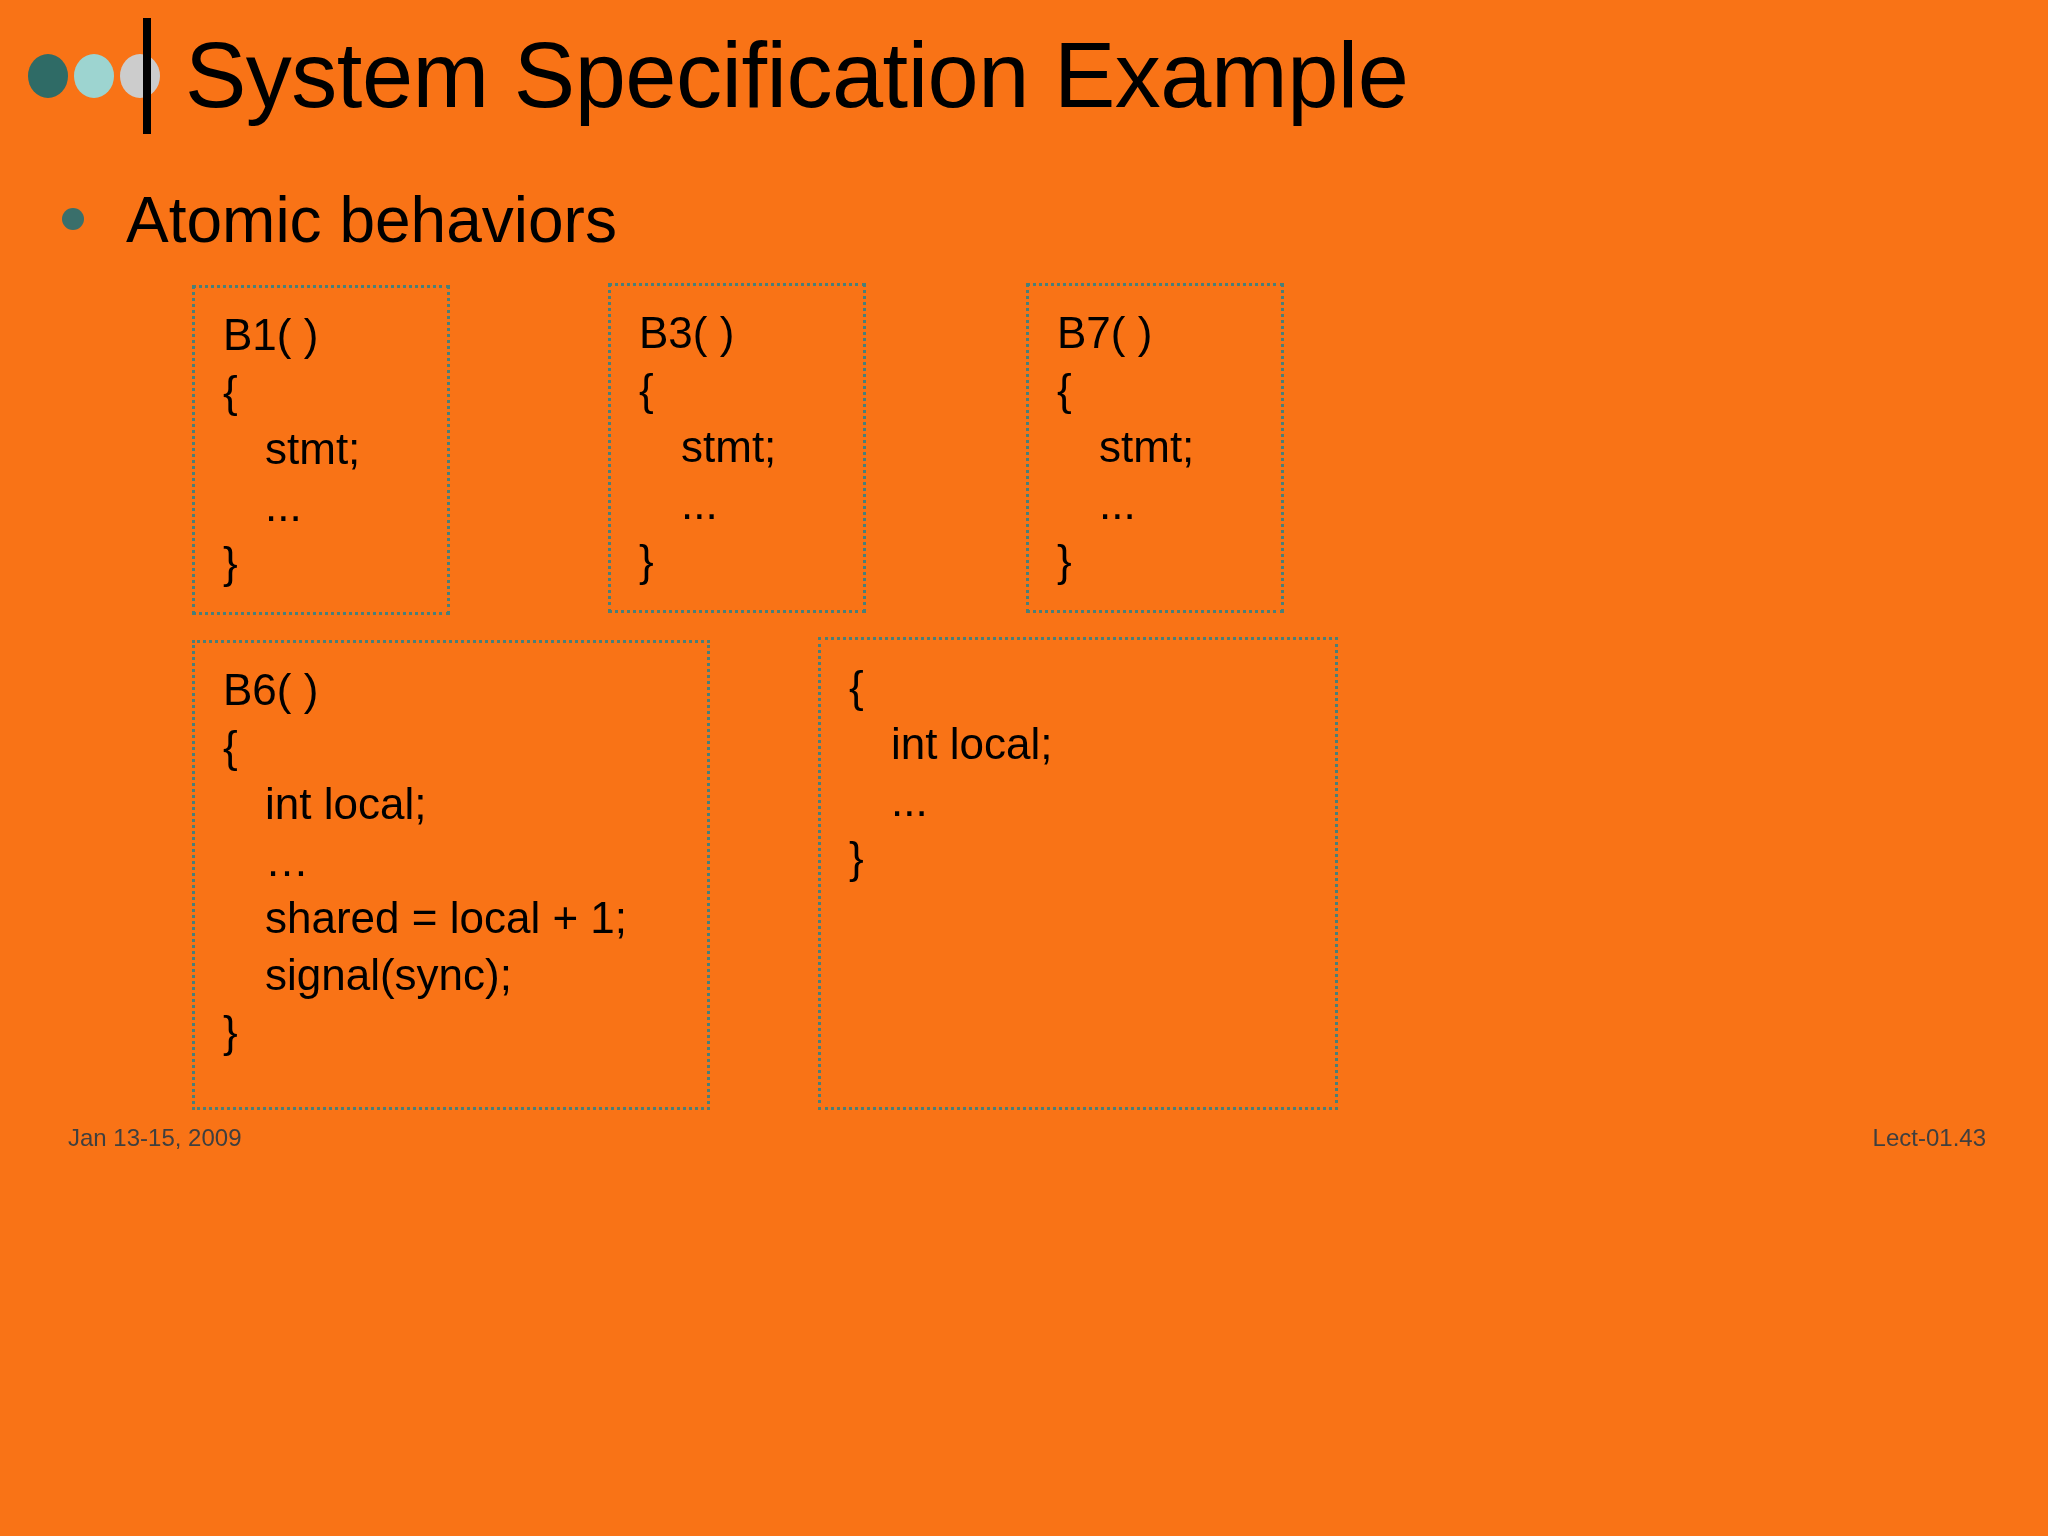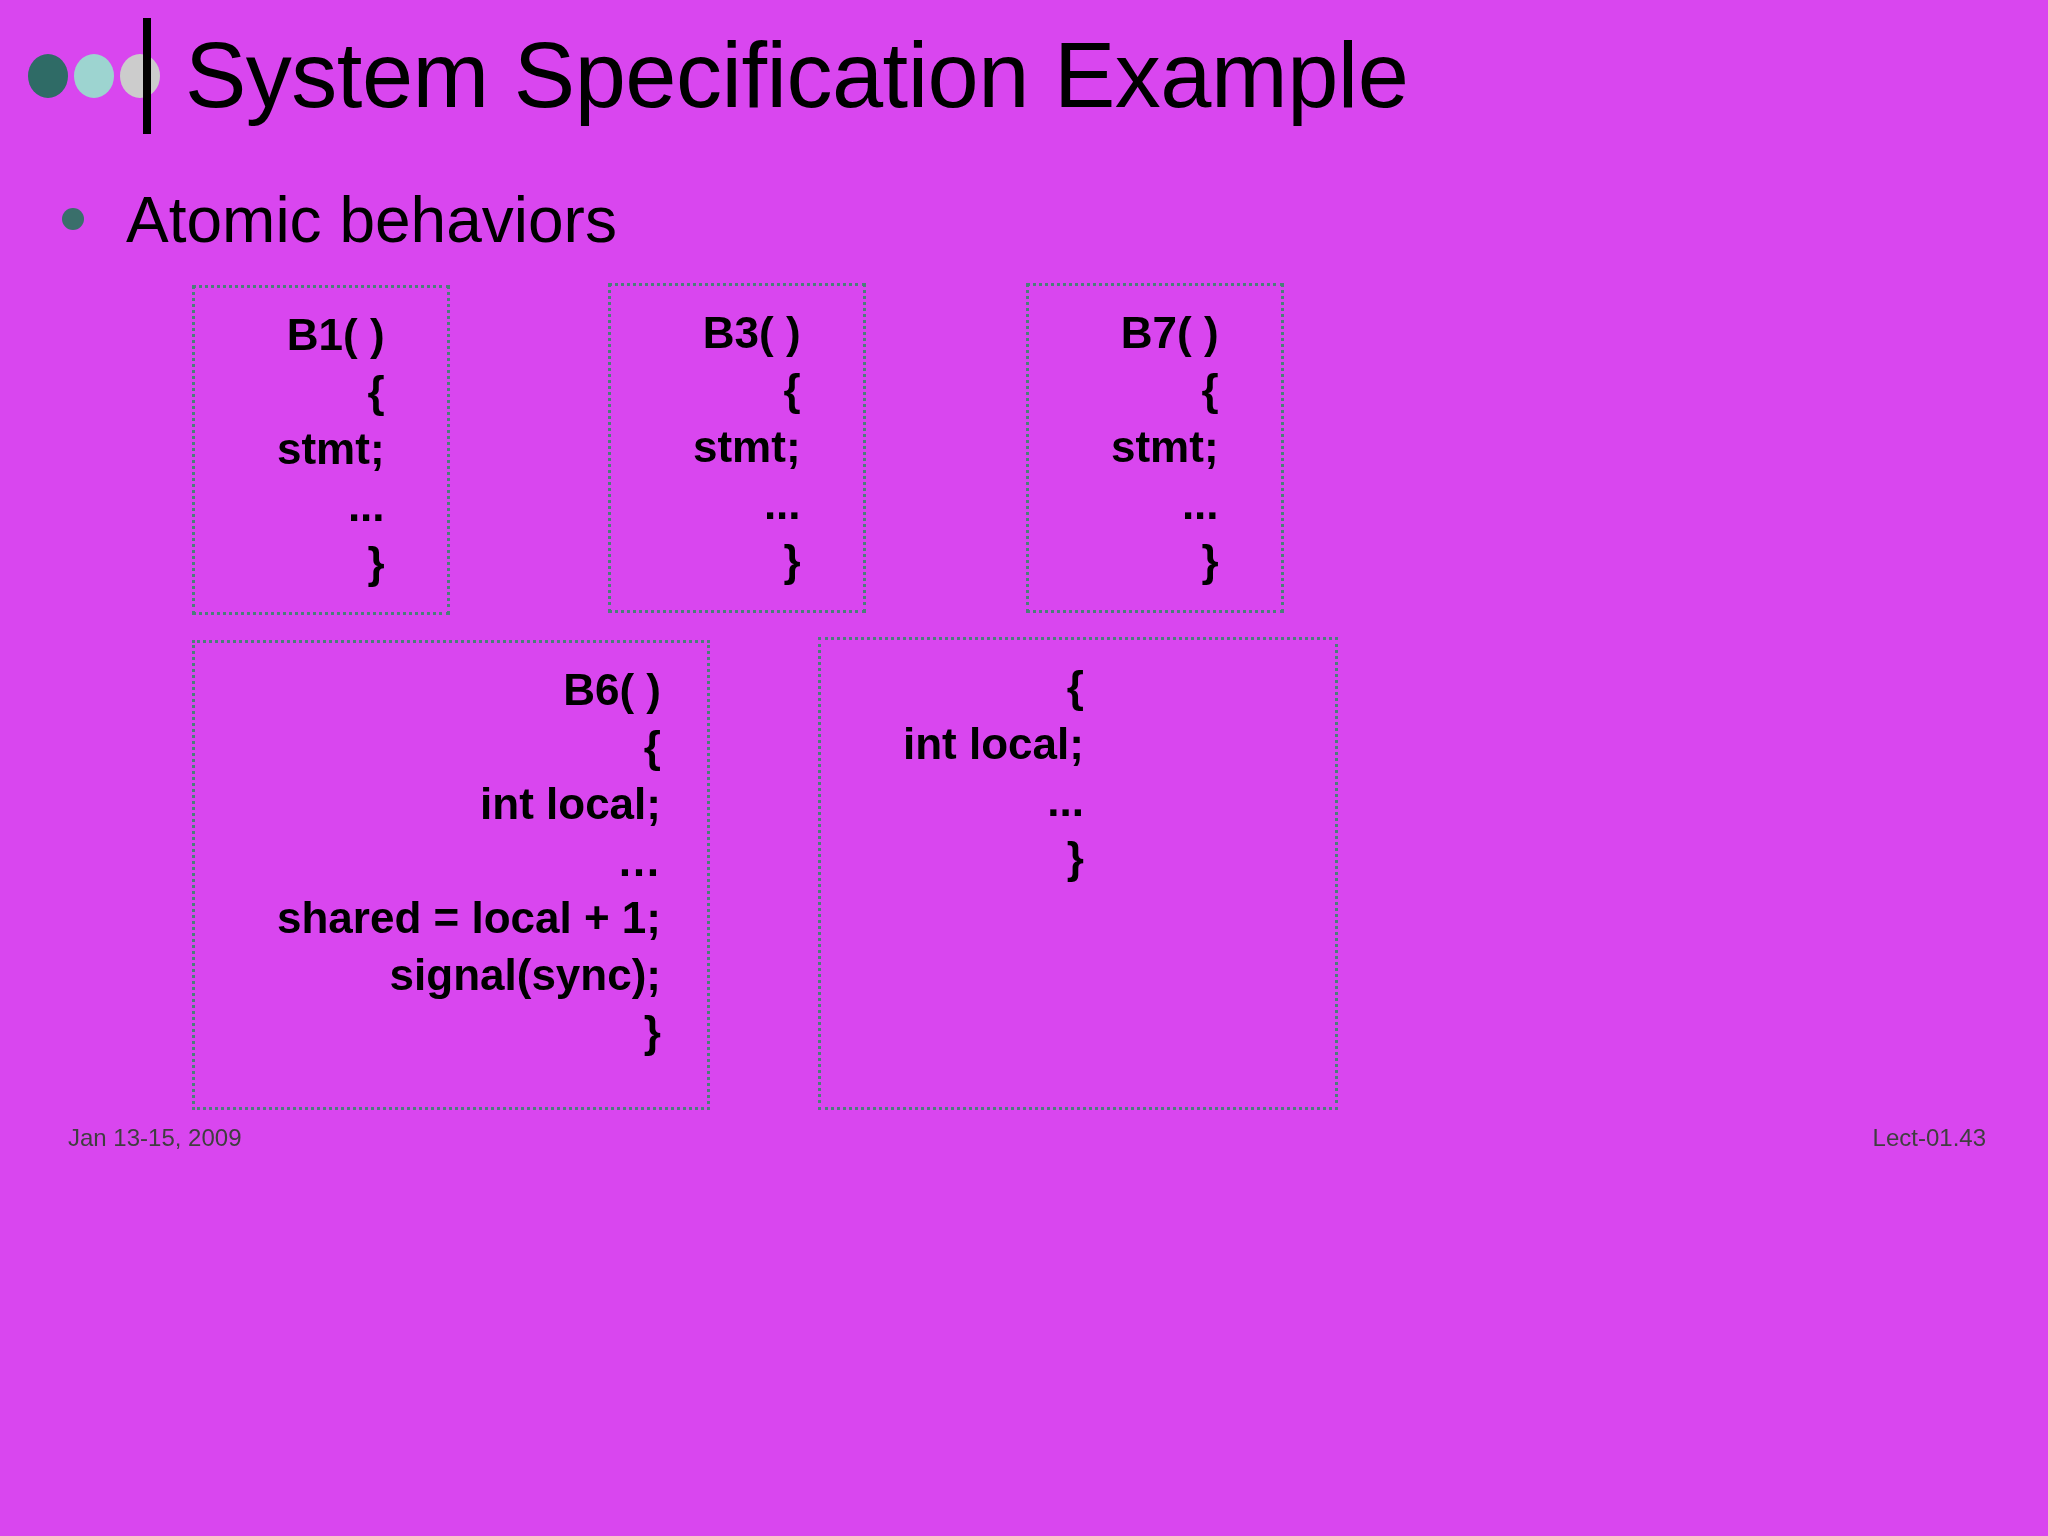--- a/index.html
+++ b/index.html
@@ -8,23 +8,22 @@
     background: #ffffff;
   }
   body {
     font-family: "Liberation Sans", sans-serif;
     color: #000000;
   }
   #slide {
     position: relative;
     width: 2048px;
     height: 1536px;
-    background: #d946ef;
+    background: #f97316;
     overflow: hidden;
-    text-align: right;
   }
 
   
   #title-area {
     position: absolute;
     left: 0px;
     top: 0px;
     width: 2048px;
     height: 165px;
   }
@@ -102,24 +101,23 @@
   }
   .code-lines {
     position: absolute;
     left: 0;
     top: 0;
     padding: 18px 0 0 28px;
   }
   .code-line {
     font-size: 44px;
     line-height: 57px;
-    font-weight: bold;
+    font-weight: normal;
     white-space: pre;
     color: #000000;
-    margin-left: 12px;
   }
   .code-line.indent { padding-left: 42px; }
 
   
   #box-b1 { left: 192px;  top: 285px;  width: 258px; height: 330px; }
   #box-b3 { left: 608px;  top: 283px;  width: 258px; height: 330px; }
   #box-b7 { left: 1026px; top: 283px;  width: 258px; height: 330px; }
   #box-b6 { left: 192px;  top: 640px;  width: 518px; height: 470px; }
   #box-b4 { left: 818px;  top: 637px;  width: 520px; height: 473px; }
 

